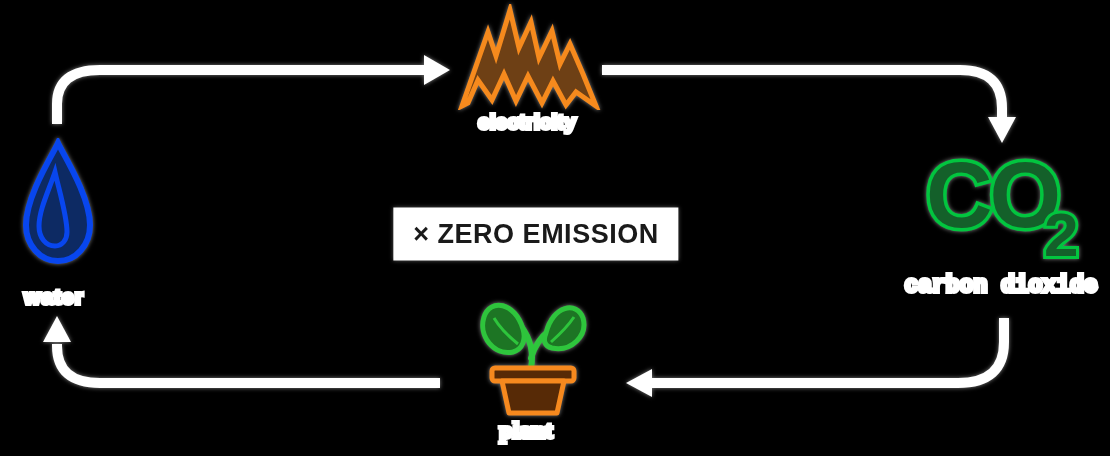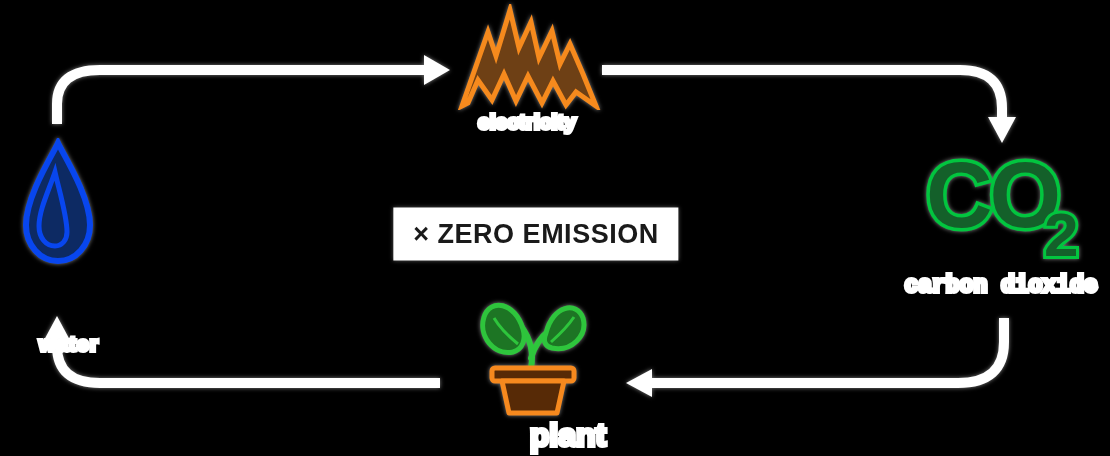--- a/index.html
+++ b/index.html
@@ -13,23 +13,23 @@
   
   #arrow-layer{left:0;top:0;width:1110px;height:456px;}
   
   .node-label{
     color:#fff;font-weight:bold;white-space:nowrap;
     -webkit-text-stroke:4px #ffffff;
     text-shadow:0 0 2px rgba(160,160,160,.7);
     transform:translateX(-50%);
   }
   .lbl-electricity{left:527px;top:110px;font-size:21px;}
-  .lbl-water{left:69px;top:285px;font-size:21px;letter-spacing:1px;margin-top:47px;}
+  .lbl-water{left:54px;top:285px;font-size:21px;letter-spacing:1px;}
   .lbl-co2{left:1001px;top:273px;font-size:23px;font-family:Liberation Mono, monospace;}
-  .lbl-plant{left:568px;top:417px;font-size:32px;}
+  .lbl-plant{left:526px;top:417px;font-size:24px;font-family:Liberation Serif, serif;}
   
   .badge{
     left:536px;top:217px;transform:translate(-50%,-50%);
     background:#ffffff;color:#1a1a1a;
     font-size:27px;font-weight:bold;letter-spacing:.5px;
     padding:11px 20px;white-space:nowrap;
     filter:drop-shadow(0 0 2px rgba(150,150,150,.6));
     margin-top:17px;
   }
   svg text{font-family:"Liberation Sans", sans-serif;font-weight:bold;}

